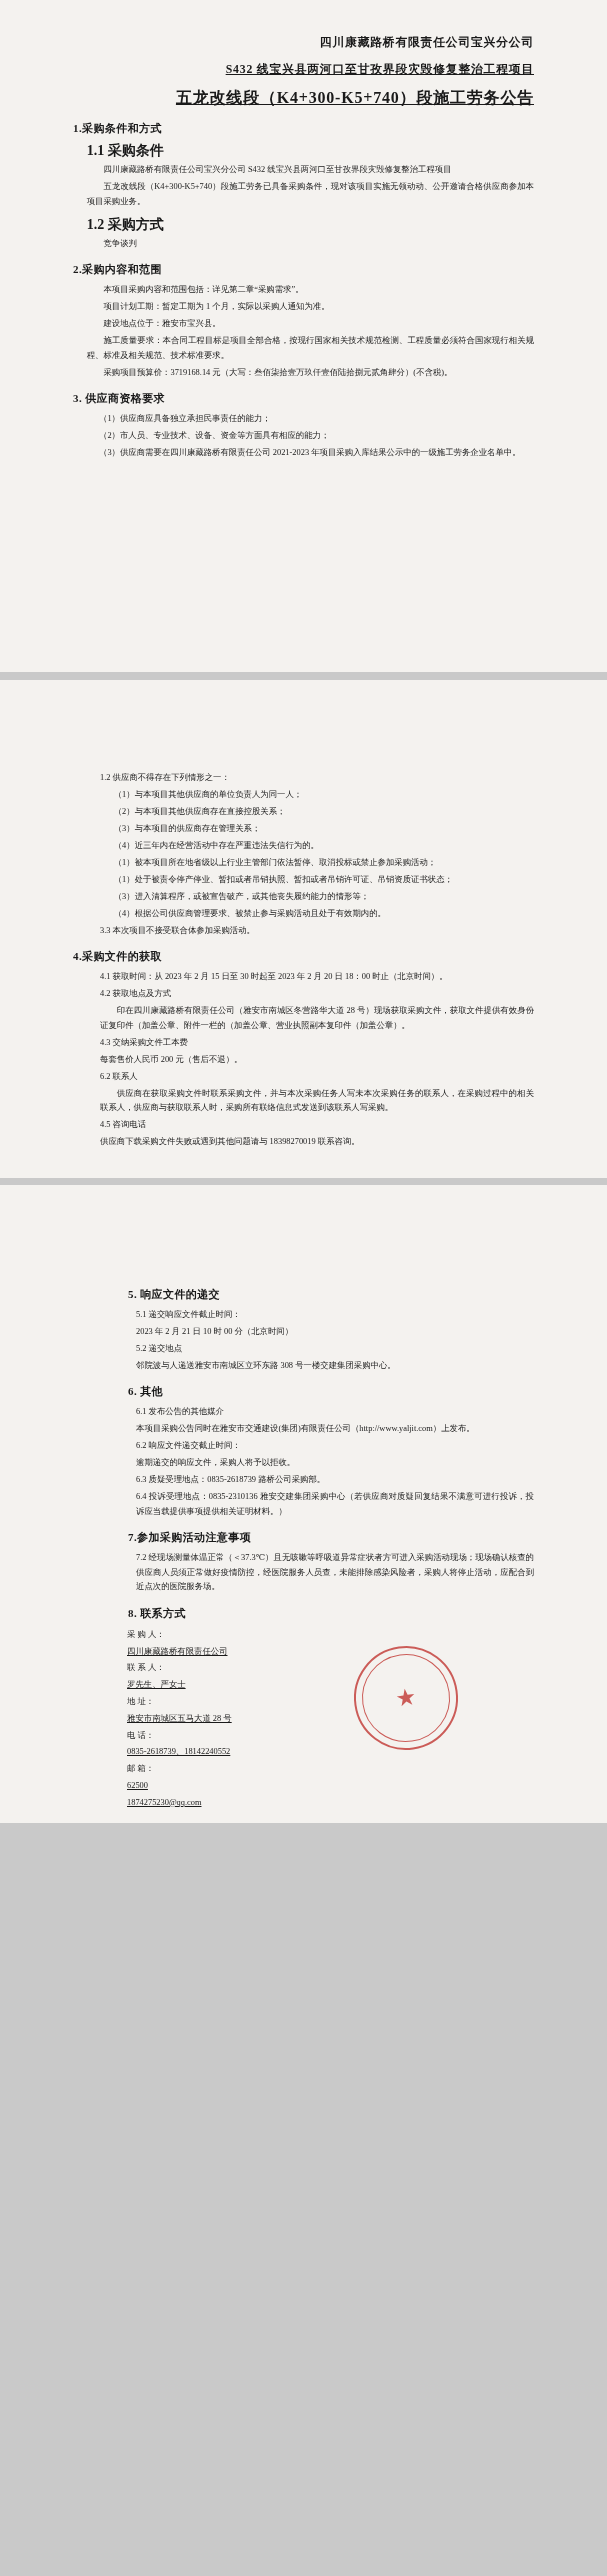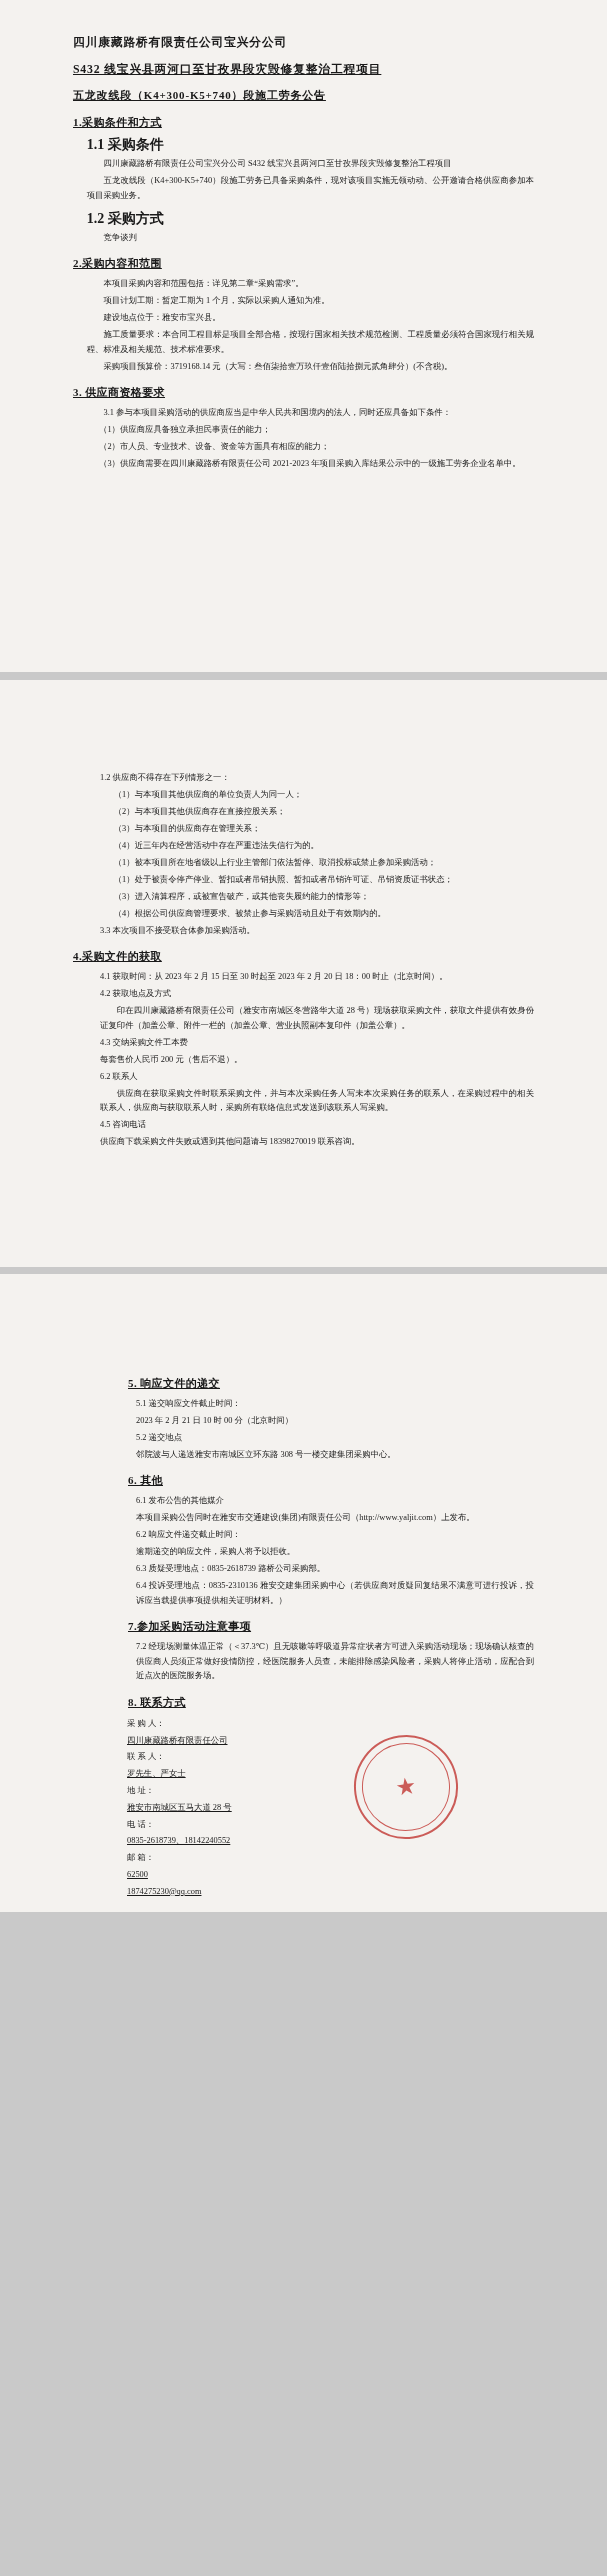--- a/index.html
+++ b/index.html
@@ -13,43 +13,42 @@
     color: #1a1a1a;
   }
   .page {
     width: 607px;
     box-sizing: border-box;
     background: #f4f2ef;
     position: relative;
     overflow: hidden;
   }
   .page.p1 { height: 672px; padding: 35px 73px 0 73px; }
-  .page.p2 { height: 587px; padding: 91px 73px 0 73px; }
+  .page.p2 { height: 498px; padding: 91px 73px 0 73px; }
   .page.p3 { height: 638px; padding: 91px 73px 0 101px; }
   .sep {
     height: 7.6px;
     background: #c9c9c9;
     width: 607px;
   }
 
   .title-line {
-    text-align: left;
+    text-align: right;
     font-weight: bold;
     letter-spacing: 0.8px;
   }
   .t1 { font-size: 11.8px; margin-bottom: 10.6px; }
   .t2 { font-size: 11.8px; margin-bottom: 10.6px; text-decoration: underline; }
-  .t3 { font-size: 11px; margin-bottom: 12px; text-decoration: underline; }
+  .t3 { font-size: 16px; margin-bottom: 12px; text-decoration: underline; }
 
   h2.sec {
     font-size: 11px;
     font-weight: bold;
     margin: 10.6px 0 6px 0;
     letter-spacing: 0.4px;
-    text-decoration: underline;
   }
   .sub {
     font-size: 14px;
     font-weight: bold;
     margin: 6px 0 3px 0;
   }
   p.body {
     font-size: 8.4px;
     line-height: 1.75;
     margin: 0 0 2.3px 0;
@@ -126,21 +125,20 @@
   <p class="body ind1">竞争谈判</p>
 
   <h2 class="sec">2.采购内容和范围</h2>
   <p class="body ind1">本项目采购内容和范围包括：详见第二章“采购需求”。</p>
   <p class="body ind1">项目计划工期：暂定工期为 1 个月，实际以采购人通知为准。</p>
   <p class="body ind1">建设地点位于：雅安市宝兴县。</p>
   <p class="body ind1">施工质量要求：本合同工程目标是项目全部合格，按现行国家相关技术规范检测、工程质量必须符合国家现行相关规程、标准及相关规范、技术标准要求。</p>
   <p class="body ind1">采购项目预算价：3719168.14 元（大写：叁佰柒拾壹万玖仟壹佰陆拾捌元贰角肆分）(不含税)。</p>
 
   <h2 class="sec">3. 供应商资格要求</h2>
-  <p class="body ind1">3.1 参与本项目采购活动的供应商应当是中华人民共和国境内的法人，同时还应具备如下条件：</p>
   <p class="body ind2 noind">（1）供应商应具备独立承担民事责任的能力；</p>
   <p class="body ind2 noind">（2）市人员、专业技术、设备、资金等方面具有相应的能力；</p>
   <p class="body ind2 noind">（3）供应商需要在四川康藏路桥有限责任公司 2021-2023 年项目采购入库结果公示中的一级施工劳务企业名单中。</p>
 </div>
 
 <div class="sep"></div>
 
 <div class="page p2">
   <div class="blk">
     <p class="body noind">1.2 供应商不得存在下列情形之一：</p>

